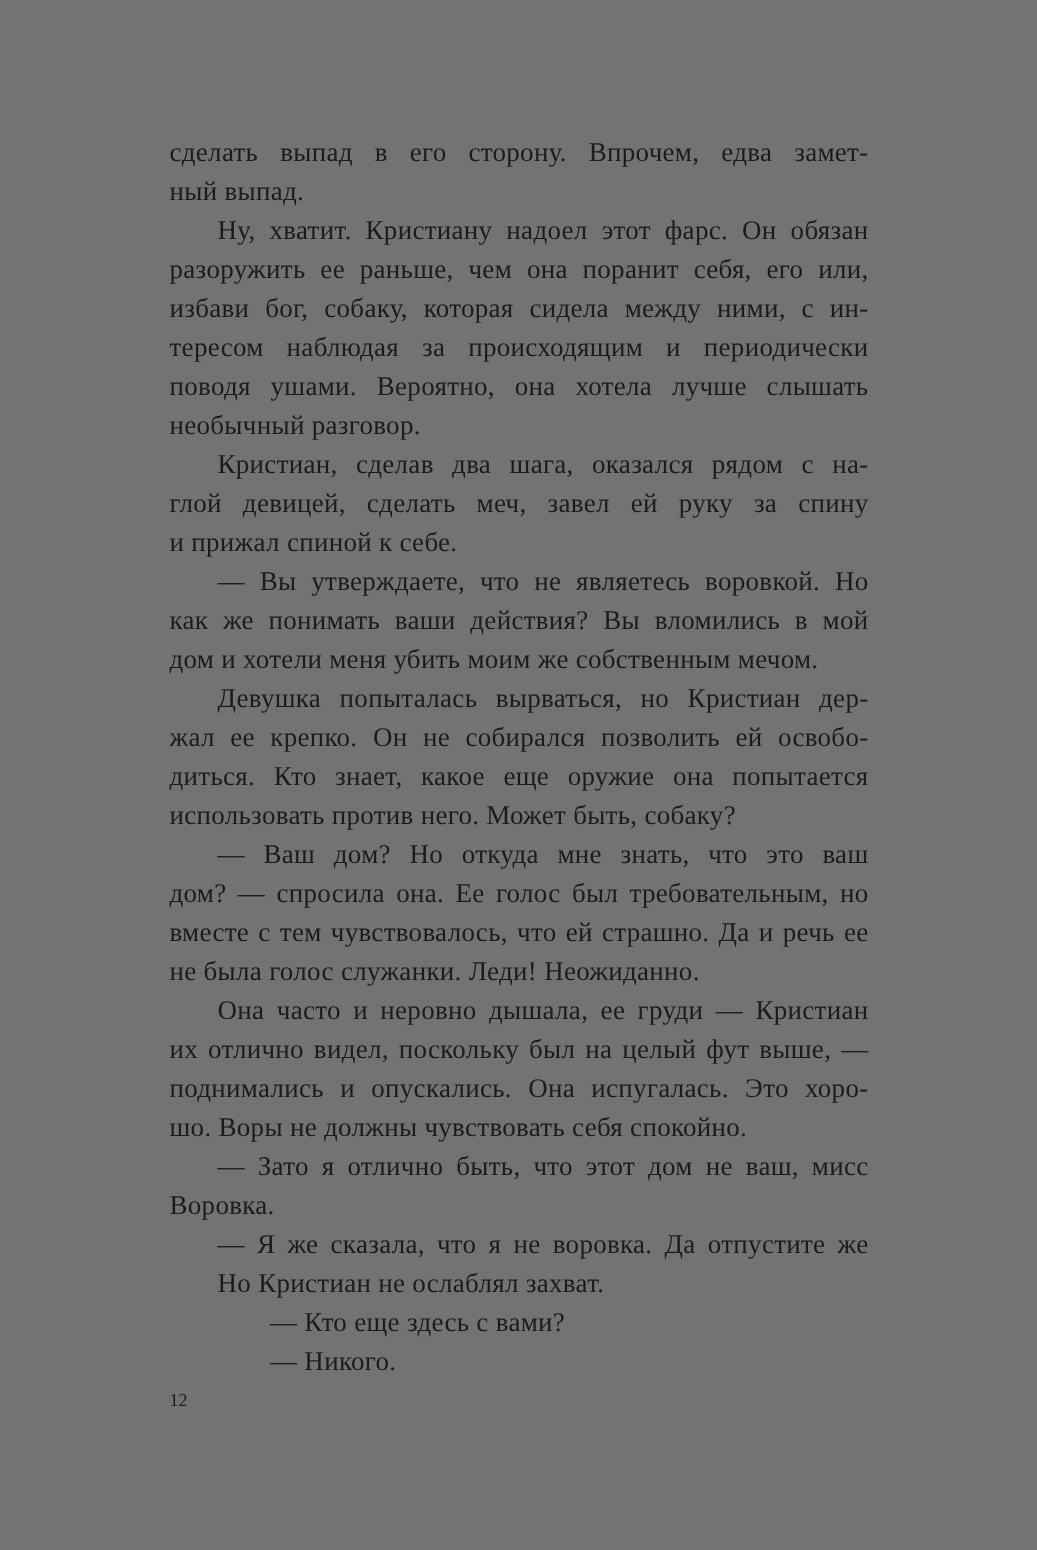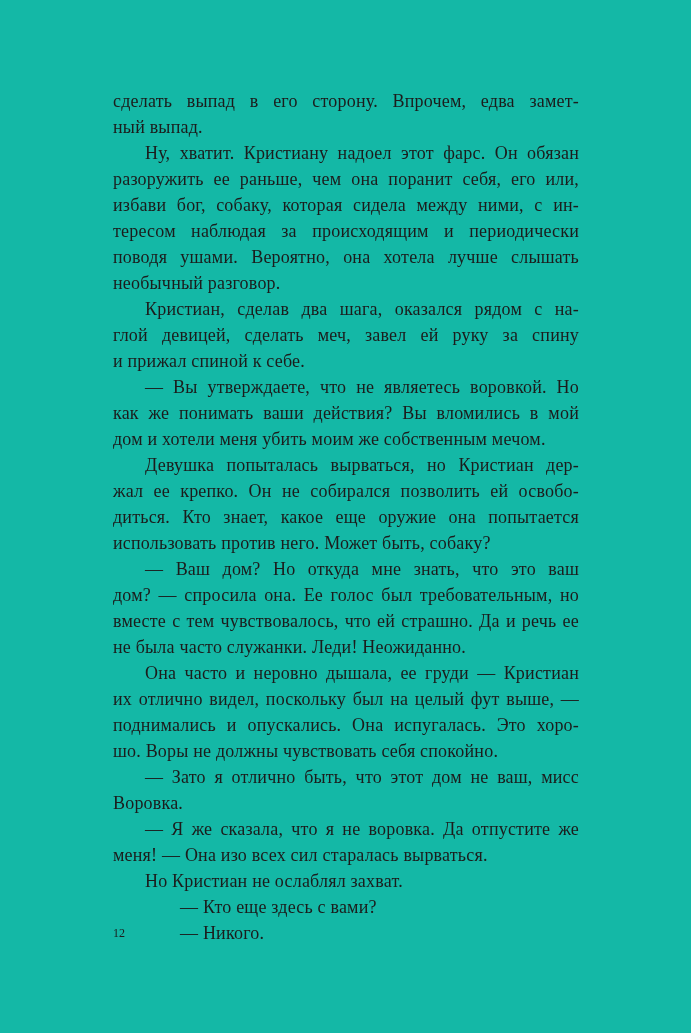--- a/index.html
+++ b/index.html
@@ -11,21 +11,21 @@
     height: 1033px;
     background: #ffffff;
     position: relative;
     overflow: hidden;
     font-family: "Liberation Serif", "DejaVu Serif", serif;
     color: #1c1c1c;
   }
   .page {
     position: absolute;
     inset: 0;
-    background: #14b8a6;
+    background: #737373;
   }
   .text-block {
     position: absolute;
     left: 113px;
     top: 88px;
     width: 466px;
     font-size: 18px;
     line-height: 26px;
     letter-spacing: 0.2px;
   }
@@ -69,27 +69,26 @@
       <div class="line indent">— Вы утверждаете, что не являетесь воровкой. Но</div>
       <div class="line">как же понимать ваши действия? Вы вломились в мой</div>
       <div class="line last">дом и хотели меня убить моим же собственным мечом.</div>
       <div class="line indent">Девушка попыталась вырваться, но Кристиан дер-</div>
       <div class="line">жал ее крепко. Он не собирался позволить ей освобо-</div>
       <div class="line">диться. Кто знает, какое еще оружие она попытается</div>
       <div class="line last">использовать против него. Может быть, собаку?</div>
       <div class="line indent">— Ваш дом? Но откуда мне знать, что это ваш</div>
       <div class="line">дом? — спросила она. Ее голос был требовательным, но</div>
       <div class="line">вместе с тем чувствовалось, что ей страшно. Да и речь ее</div>
-      <div class="line last">не была часто служанки. Леди! Неожиданно.</div>
+      <div class="line last">не была голос служанки. Леди! Неожиданно.</div>
       <div class="line indent">Она часто и неровно дышала, ее груди — Кристиан</div>
       <div class="line">их отлично видел, поскольку был на целый фут выше, —</div>
       <div class="line">поднимались и опускались. Она испугалась. Это хоро-</div>
       <div class="line last">шо. Воры не должны чувствовать себя спокойно.</div>
       <div class="line indent">— Зато я отлично быть, что этот дом не ваш, мисс</div>
       <div class="line last">Воровка.</div>
       <div class="line indent">— Я же сказала, что я не воровка. Да отпустите же</div>
-      <div class="line last">меня! — Она изо всех сил старалась вырваться.</div>
       <div class="line last indent">Но Кристиан не ослаблял захват.</div>
       <div class="line last deep-indent">— Кто еще здесь с вами?</div>
       <div class="line last deep-indent">— Никого.</div>
     </div>
   <div class="page-number">12</div>
 </div>
 
 </body></html>

